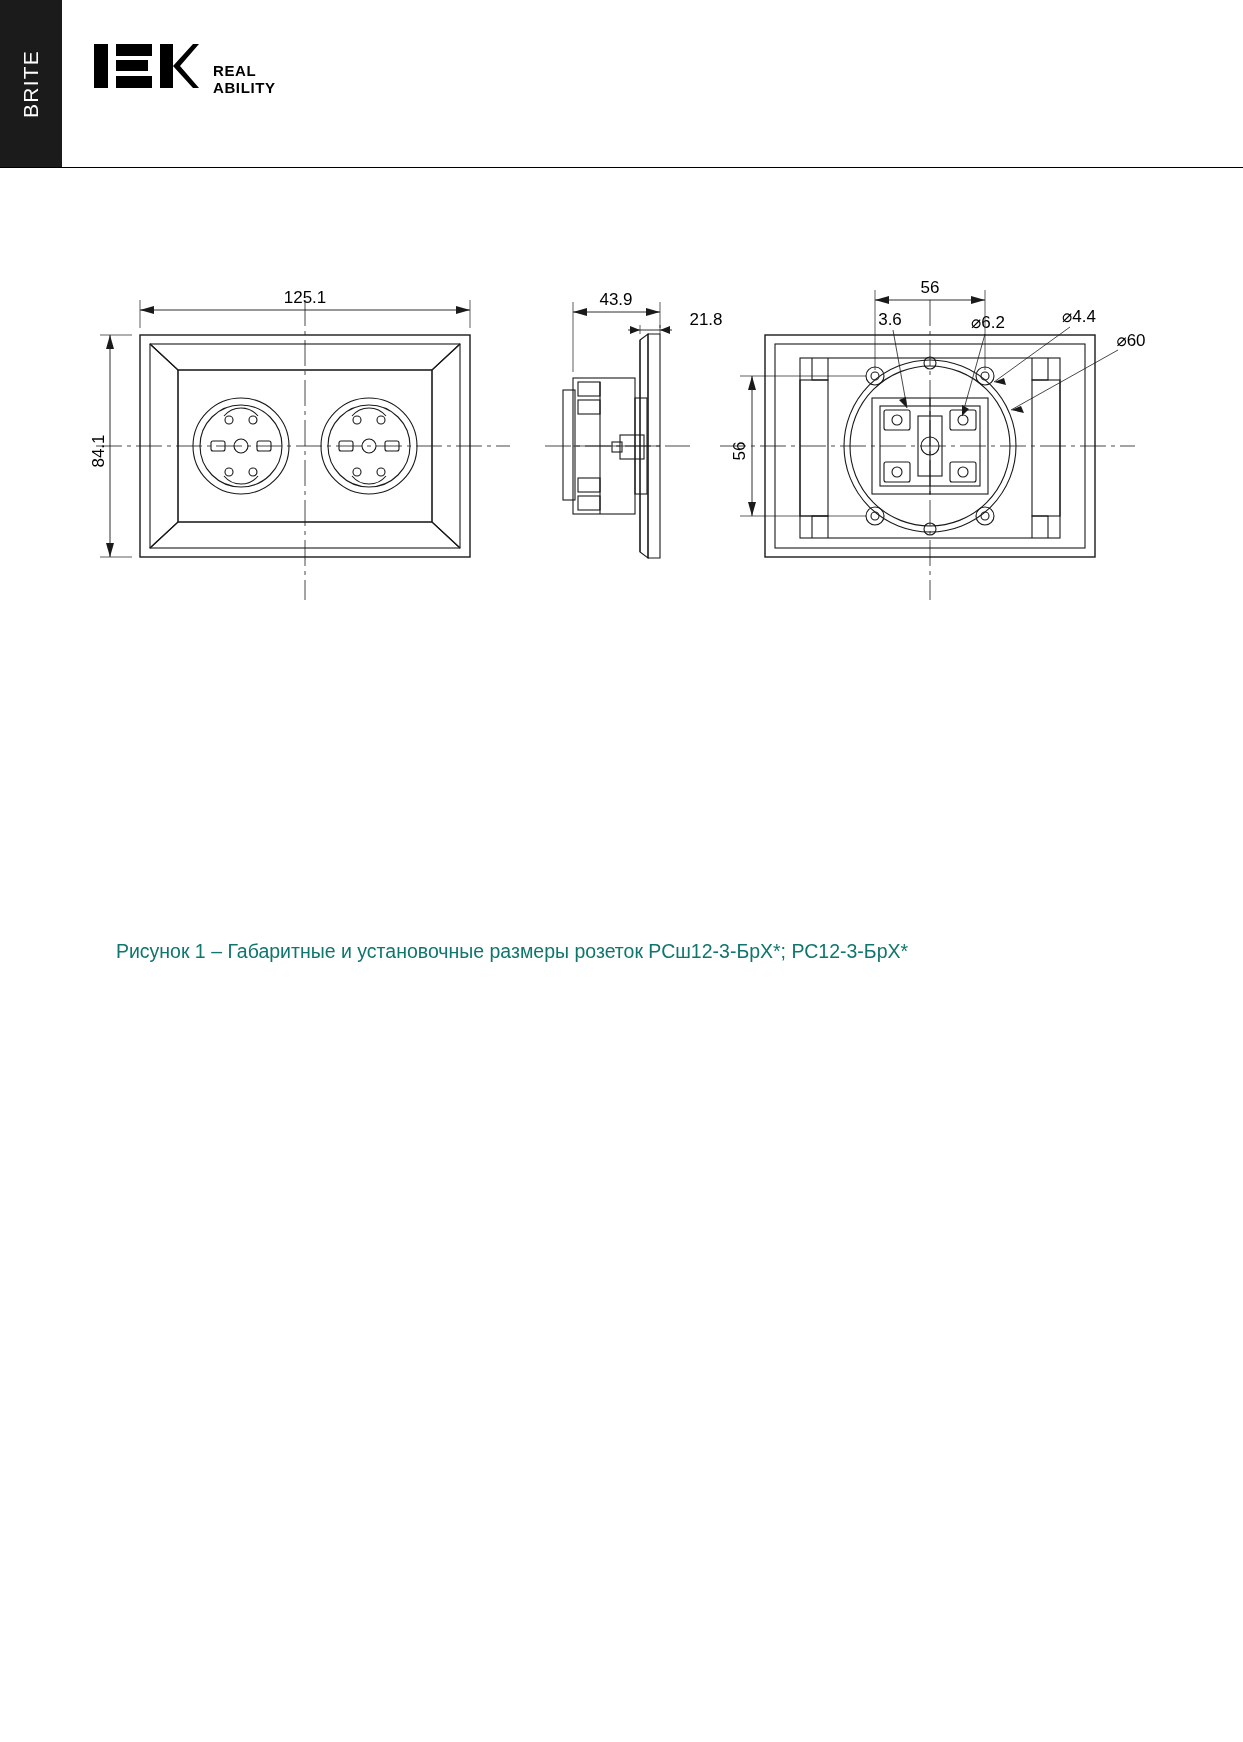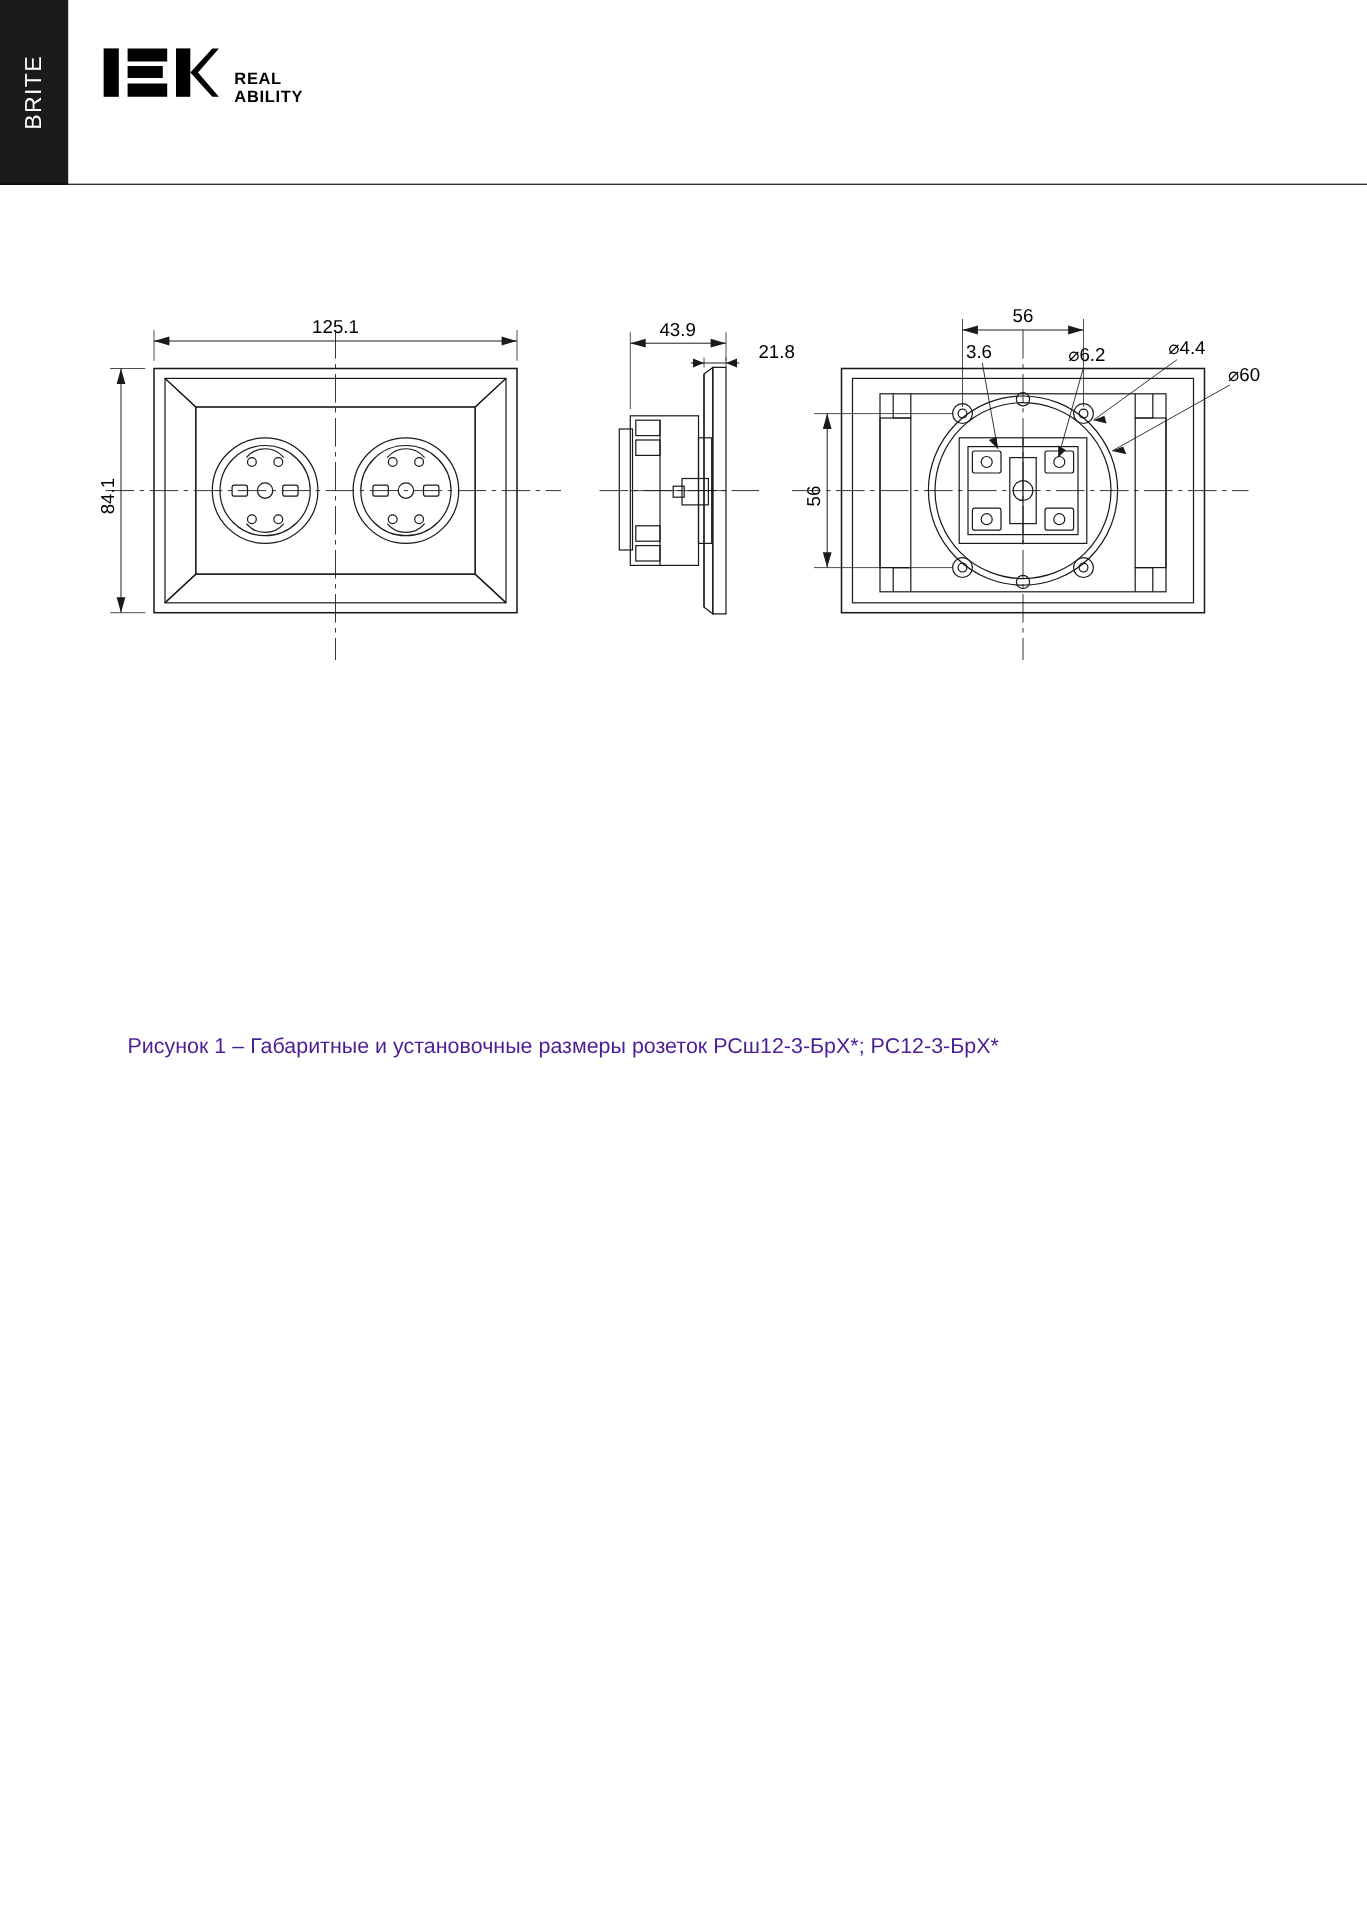--- a/index.html
+++ b/index.html
@@ -86,21 +86,21 @@
     width: 1050px;
     height: 420px;
   }
   .caption {
     position: absolute;
     left: 0;
     top: 940px;
     width: 1024px;
     text-align: center;
     font-size: 19.5px;
-    color: #4c1d95;
+    color: #0f766e;
     font-family: "Liberation Sans", sans-serif;
   }
   svg text {
     font-family: "Liberation Sans", sans-serif;
     fill: #000;
   }
 </style>
 </head>
 <body>
 

